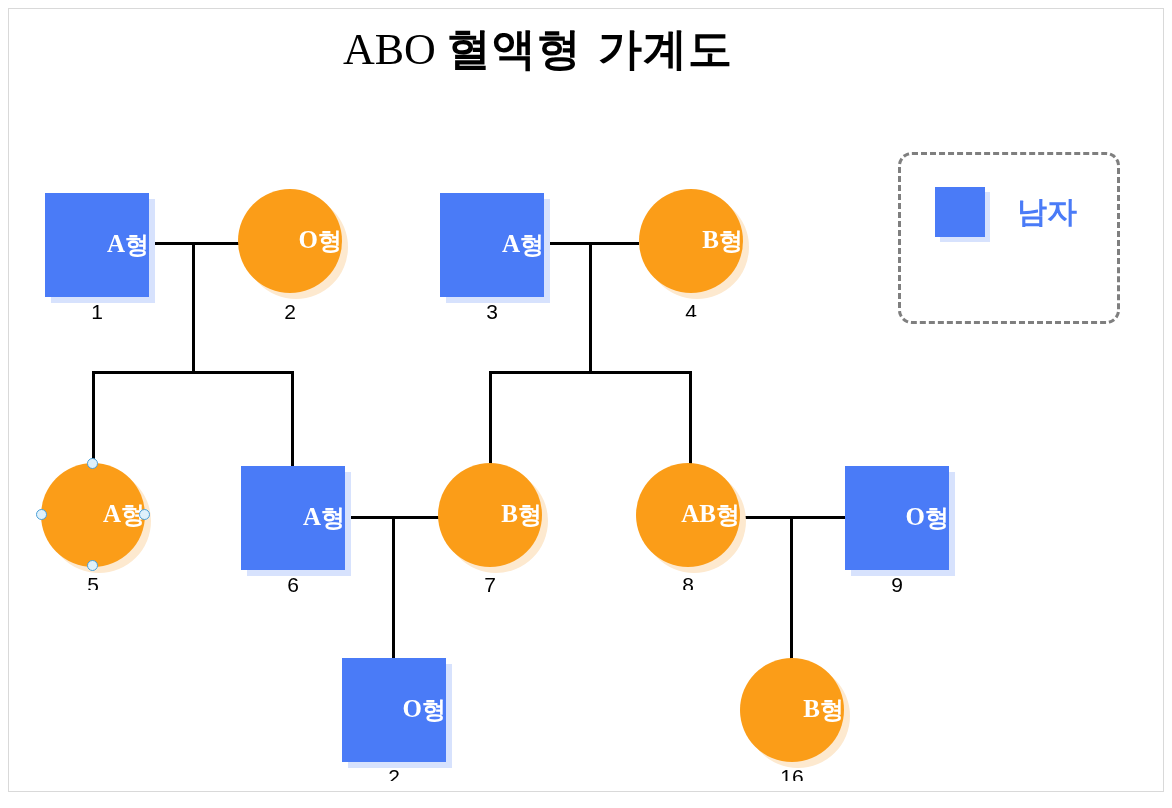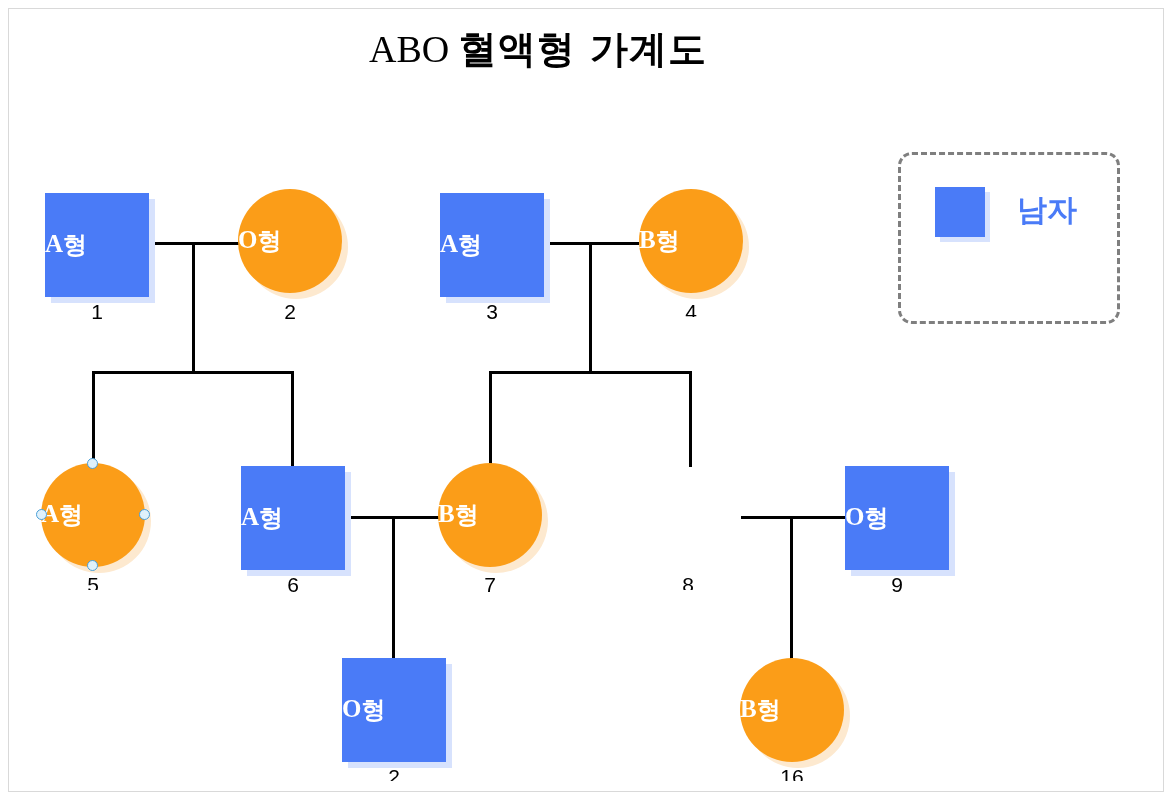--- a/index.html
+++ b/index.html
@@ -33,21 +33,21 @@
     pointer-events: none;
   }
 
   
   .title {
     position: absolute;
     left: 0;
     top: 26px;
     width: 1076px;
     text-align: center;
-    font-size: 38px;
+    font-size: 44px;
     line-height: 46px;
     color: #000000;
     white-space: nowrap;
   }
   .title .latin {
     font-family: "Liberation Serif", "DejaVu Serif", serif;
     font-weight: 400;
   }
   .title .hangul {
     font-family: "DejaVu Sans", "Liberation Sans", sans-serif;
@@ -64,21 +64,21 @@
   .line.v { width: 3px; }
 
   
   .node {
     position: absolute;
     width: 104px;
     height: 104px;
     box-sizing: border-box;
     display: flex;
     align-items: center;
-    justify-content: flex-start;
+    justify-content: flex-end;
     color: #ffffff;
     font-size: 25px;
     line-height: 26px;
     white-space: nowrap;
     text-align: center;
   }
   .node .blood {
     font-family: "Liberation Serif", "DejaVu Serif", serif;
     font-weight: 700;
     position: relative;
@@ -155,21 +155,21 @@
     background: #4a7bf7;
     box-shadow: 5px 5px 0 0 #d7e2fd;
   }
   .sw.female {
     background: #fb9d18;
     border-radius: 50%;
     box-shadow: 5px 5px 0 0 #fde9cf;
   }
   .legend-label {
     margin-left: 32px;
-    font-family: Liberation Mono, monospace;
+    font-family: Liberation Serif, serif;
     font-weight: 700;
     font-size: 30px;
     line-height: 34px;
     white-space: nowrap;
   }
   .legend-label.male { color: #4a7bf7; }
   .legend-label.female { color: #fb9d18; }
 </style>
 </head>
 <body>
@@ -237,20 +237,23 @@
   <div class="node male" style="left:241px; top:466px;">
     <span><span class="blood">A</span><span class="suffix">형</span></span>
   </div>
   <div class="num" style="left:241px; top:573px;">6</div>
 
   <div class="node female" style="left:438px; top:463px;">
     <span><span class="blood">B</span><span class="suffix">형</span></span>
   </div>
   <div class="num" style="left:438px; top:573px;">7</div>
 
+  <div class="node female" style="left:636px; top:463px;">
+    <span><span class="blood">AB</span><span class="suffix">형</span></span>
+  </div>
   <div class="num clip-right" style="left:636px; top:573px; height:17px;">
     <span>8</span>
   </div>
 
   <div class="node male" style="left:845px; top:466px;">
     <span><span class="blood">O</span><span class="suffix">형</span></span>
   </div>
   <div class="num" style="left:845px; top:573px;">9</div>
 
   <div class="node male" style="left:342px; top:658px;">

